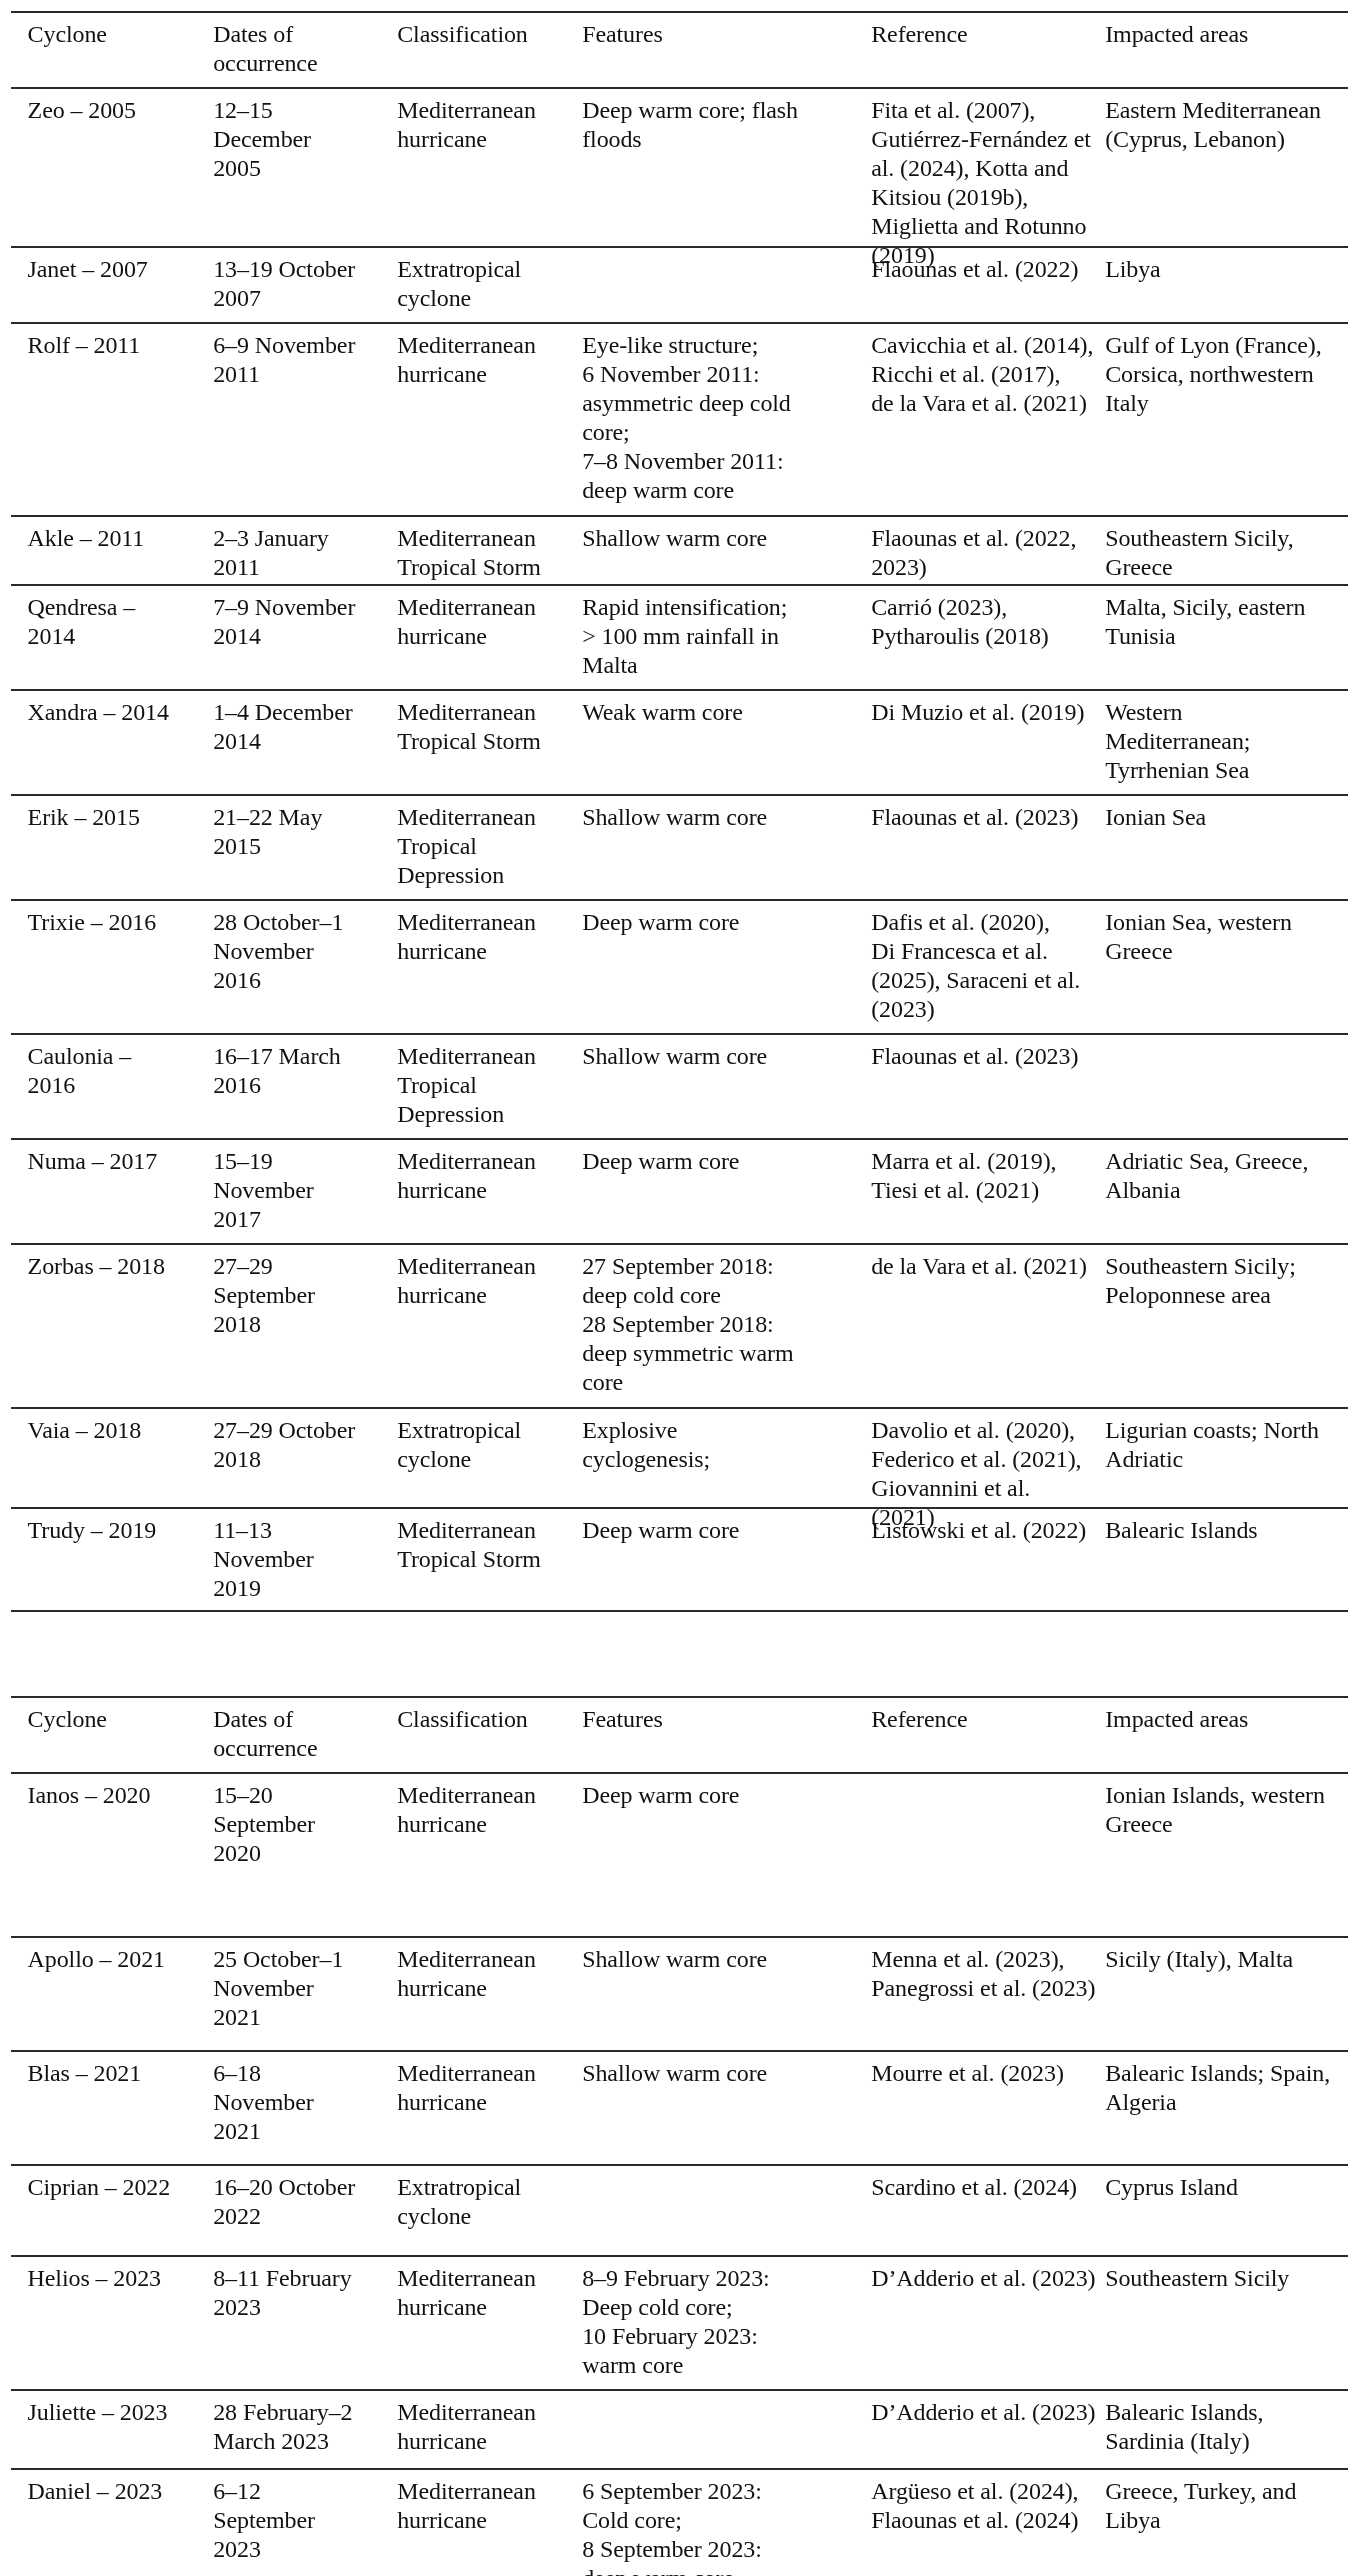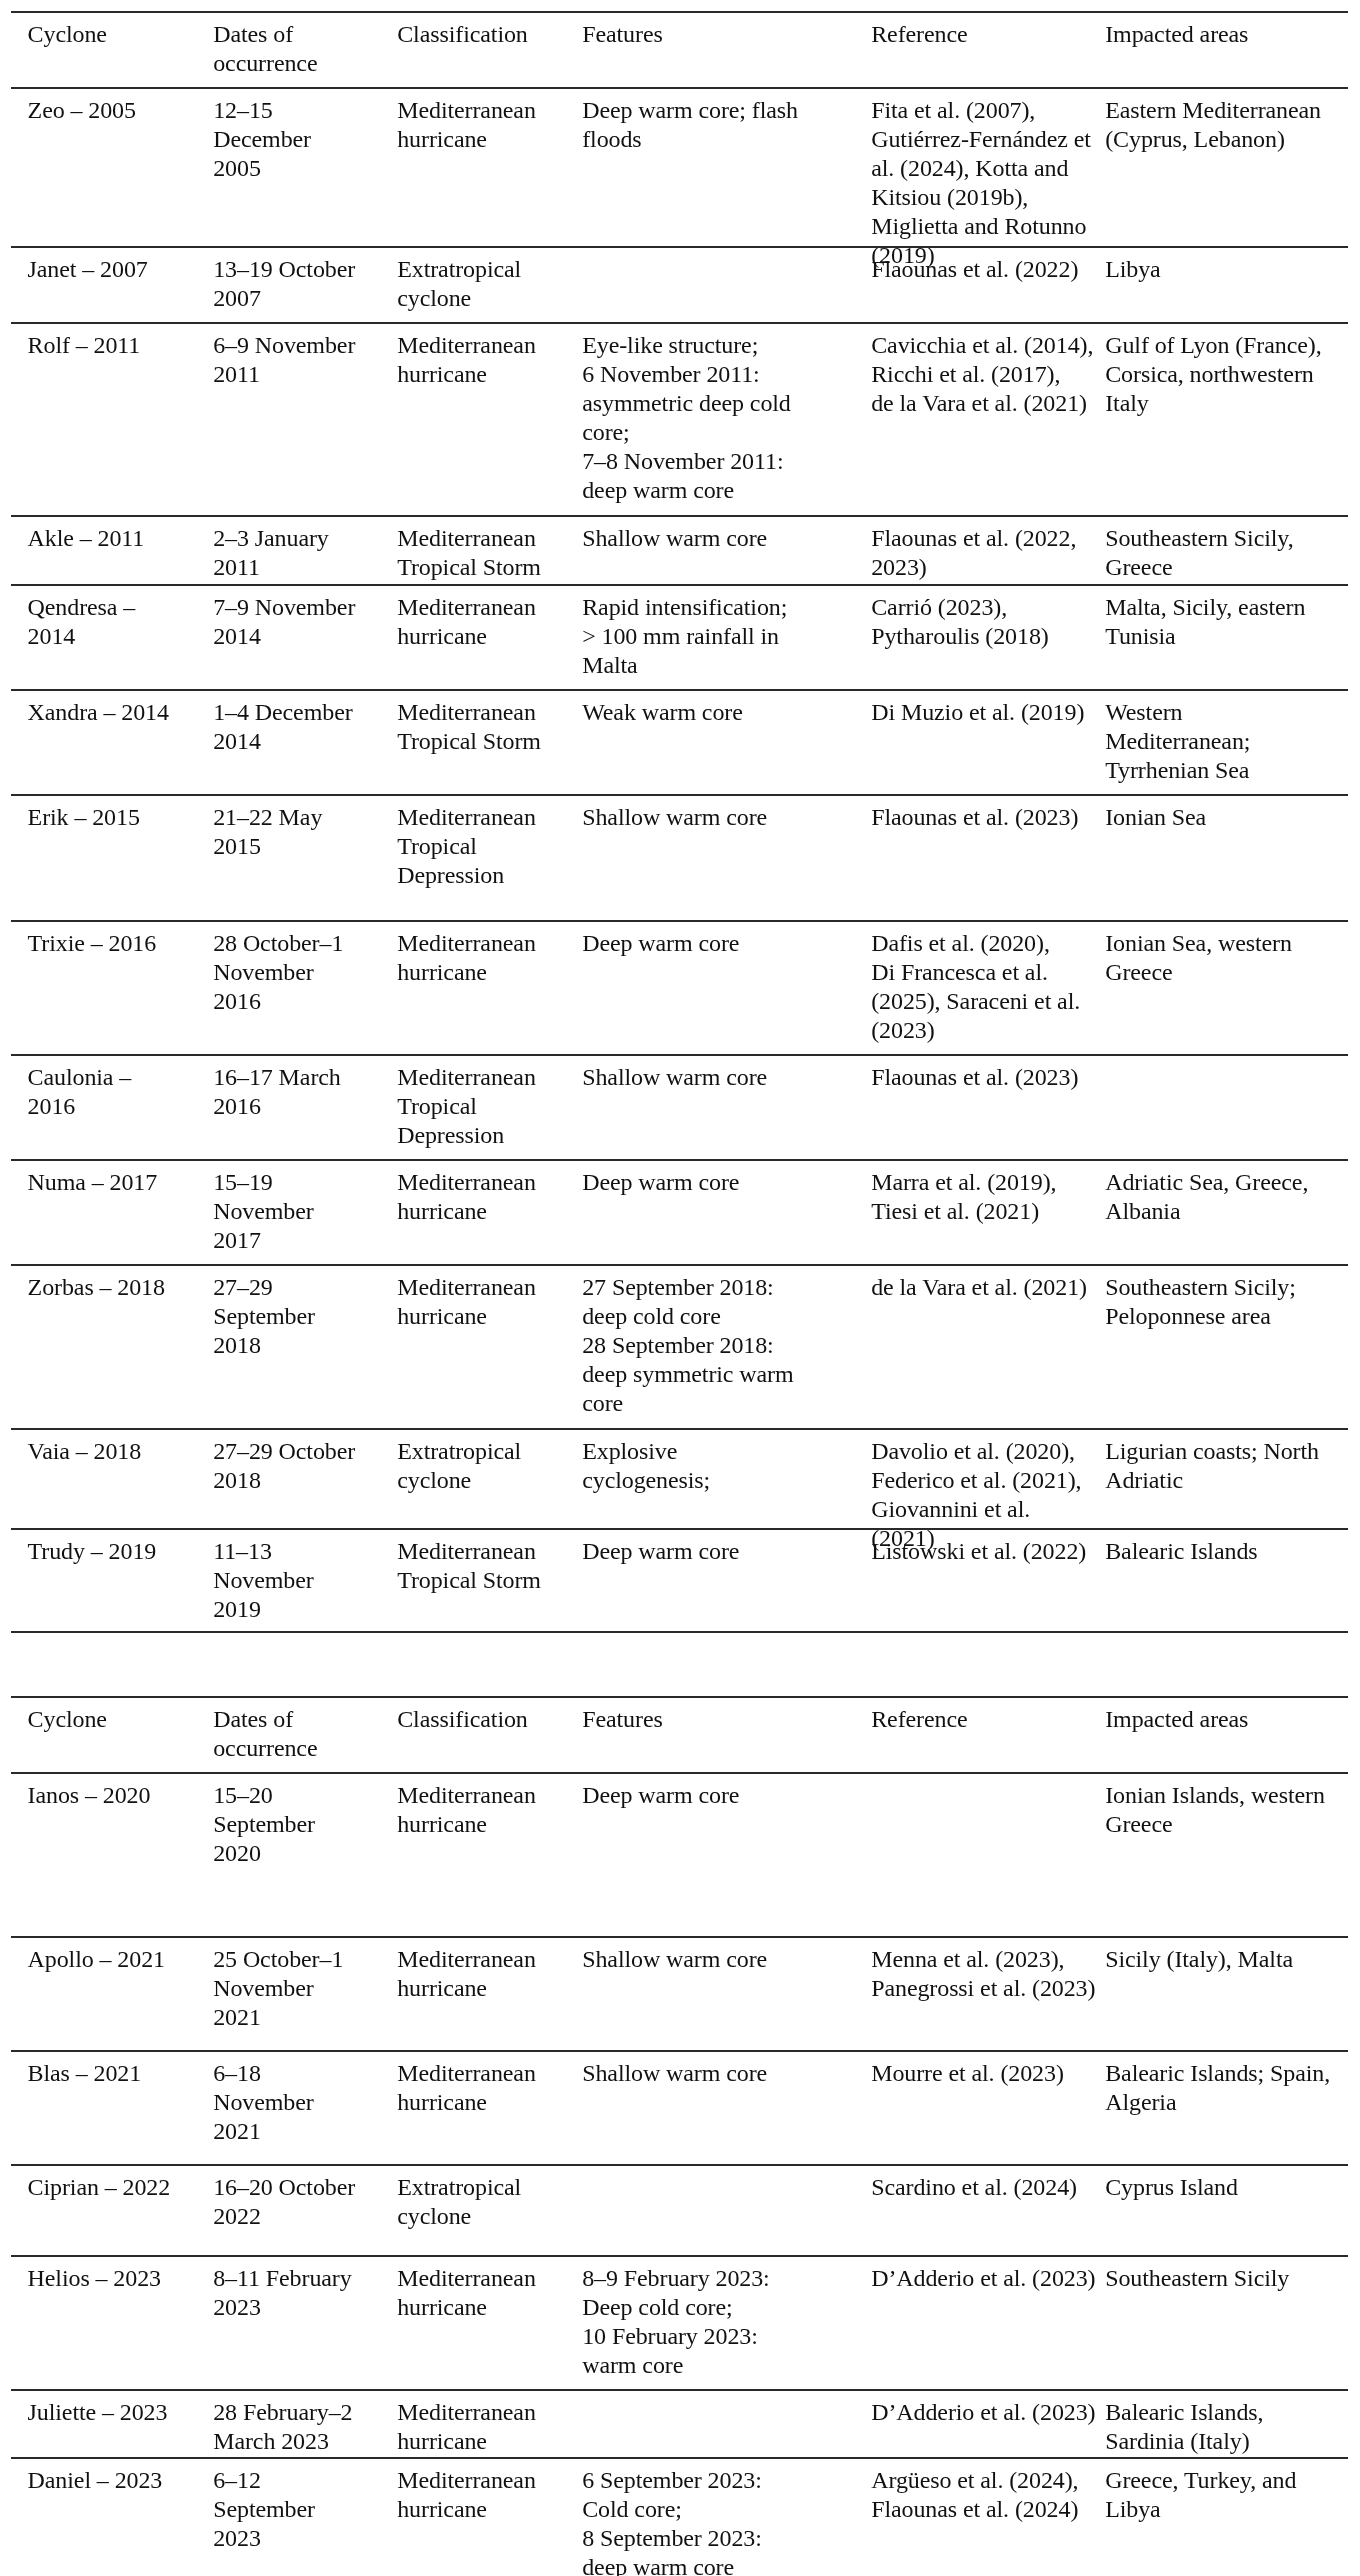--- a/index.html
+++ b/index.html
@@ -111,21 +111,21 @@
       <div class="cell c1">1–4 December
 2014</div>
       <div class="cell c2">Mediterranean
 Tropical Storm</div>
       <div class="cell c3">Weak warm core</div>
       <div class="cell c4">Di Muzio et al. (2019)</div>
       <div class="cell c5">Western
 Mediterranean;
 Tyrrhenian Sea</div>
     </div>
-    <div class="row" style="height: 126px;">
+    <div class="row" style="height: 105px;">
       <div class="cell c0">Erik – 2015</div>
       <div class="cell c1">21–22 May
 2015</div>
       <div class="cell c2">Mediterranean
 Tropical
 Depression</div>
       <div class="cell c3">Shallow warm core</div>
       <div class="cell c4">Flaounas et al. (2023)</div>
       <div class="cell c5">Ionian Sea</div>
     </div>
@@ -273,21 +273,21 @@
 2023</div>
       <div class="cell c2">Mediterranean
 hurricane</div>
       <div class="cell c3">8–9 February 2023:
 Deep cold core;
 10 February 2023:
 warm core</div>
       <div class="cell c4">D’Adderio et al. (2023)</div>
       <div class="cell c5">Southeastern Sicily</div>
     </div>
-    <div class="row" style="height: 68px;">
+    <div class="row" style="height: 79px;">
       <div class="cell c0">Juliette – 2023</div>
       <div class="cell c1">28 February–2
 March 2023</div>
       <div class="cell c2">Mediterranean
 hurricane</div>
       <div class="cell c3"></div>
       <div class="cell c4">D’Adderio et al. (2023)</div>
       <div class="cell c5">Balearic Islands,
 Sardinia (Italy)</div>
     </div>

